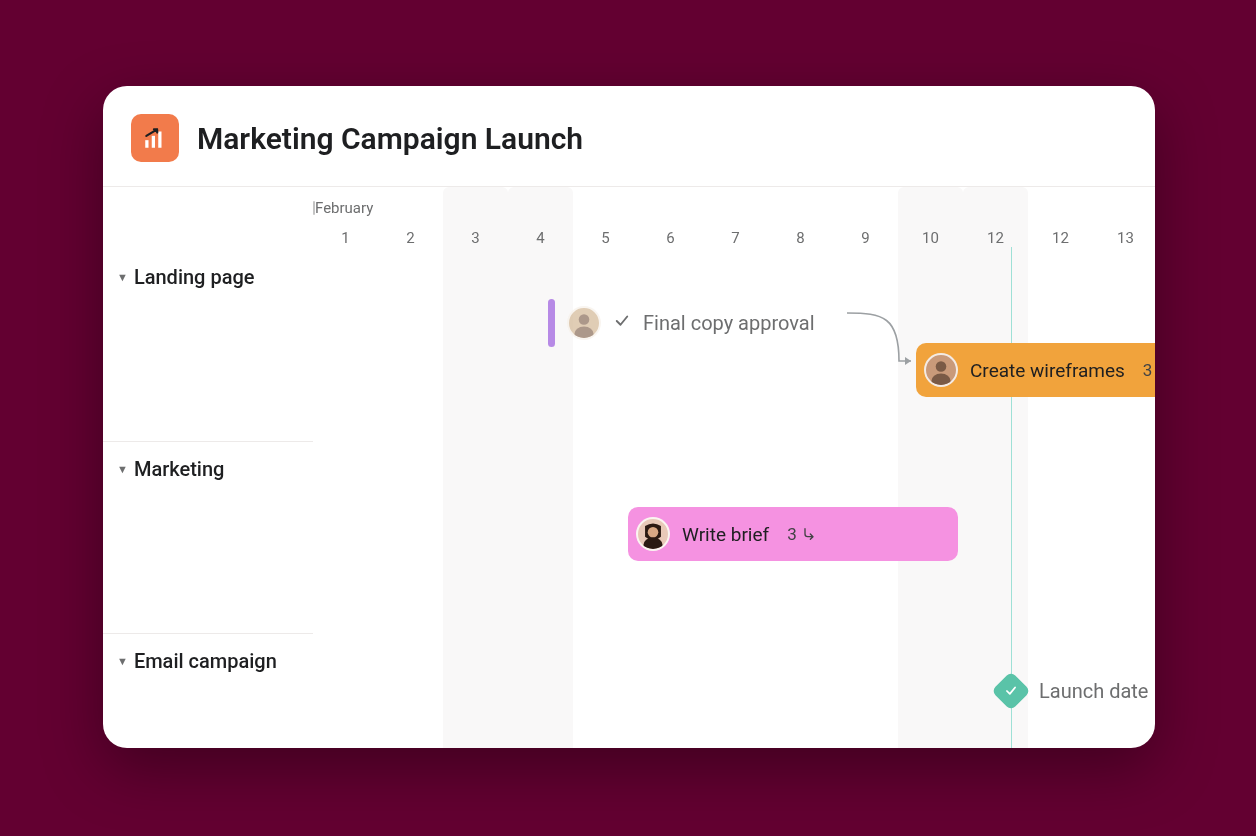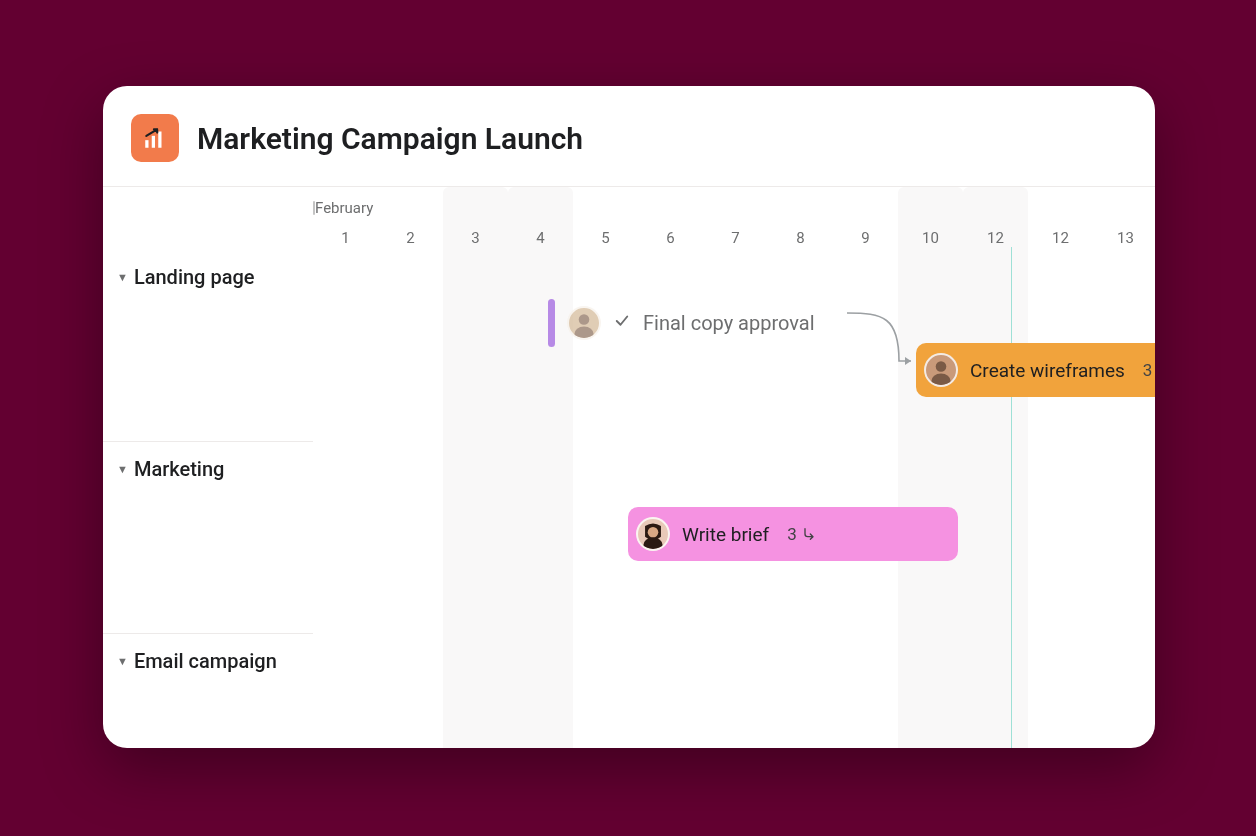--- a/index.html
+++ b/index.html
@@ -324,15 +324,23 @@
       </div>
       <span>Write brief</span>
       <span class="subtask">
         <span>3</span>
         <svg viewBox="0 0 24 24" fill="none">
             <path d="M6 4v8a4 4 0 004 4h6M14 12l4 4-4 4" stroke="#424244" stroke-width="2" stroke-linecap="round" stroke-linejoin="round"></path>
           </svg>
       </span>
     </div>
 
+    <div class="milestone" style="left:894px; top:490px">
+      <div class="diamond">
+        <svg viewBox="0 0 24 24" fill="none">
+            <path d="M5 12l5 5 9-11" stroke="#fff" stroke-width="3" stroke-linecap="round" stroke-linejoin="round"></path>
+          </svg>
+      </div>
+      <span>Launch date</span>
+    </div>
 
   </div>
 </div>
 
 </body></html>

